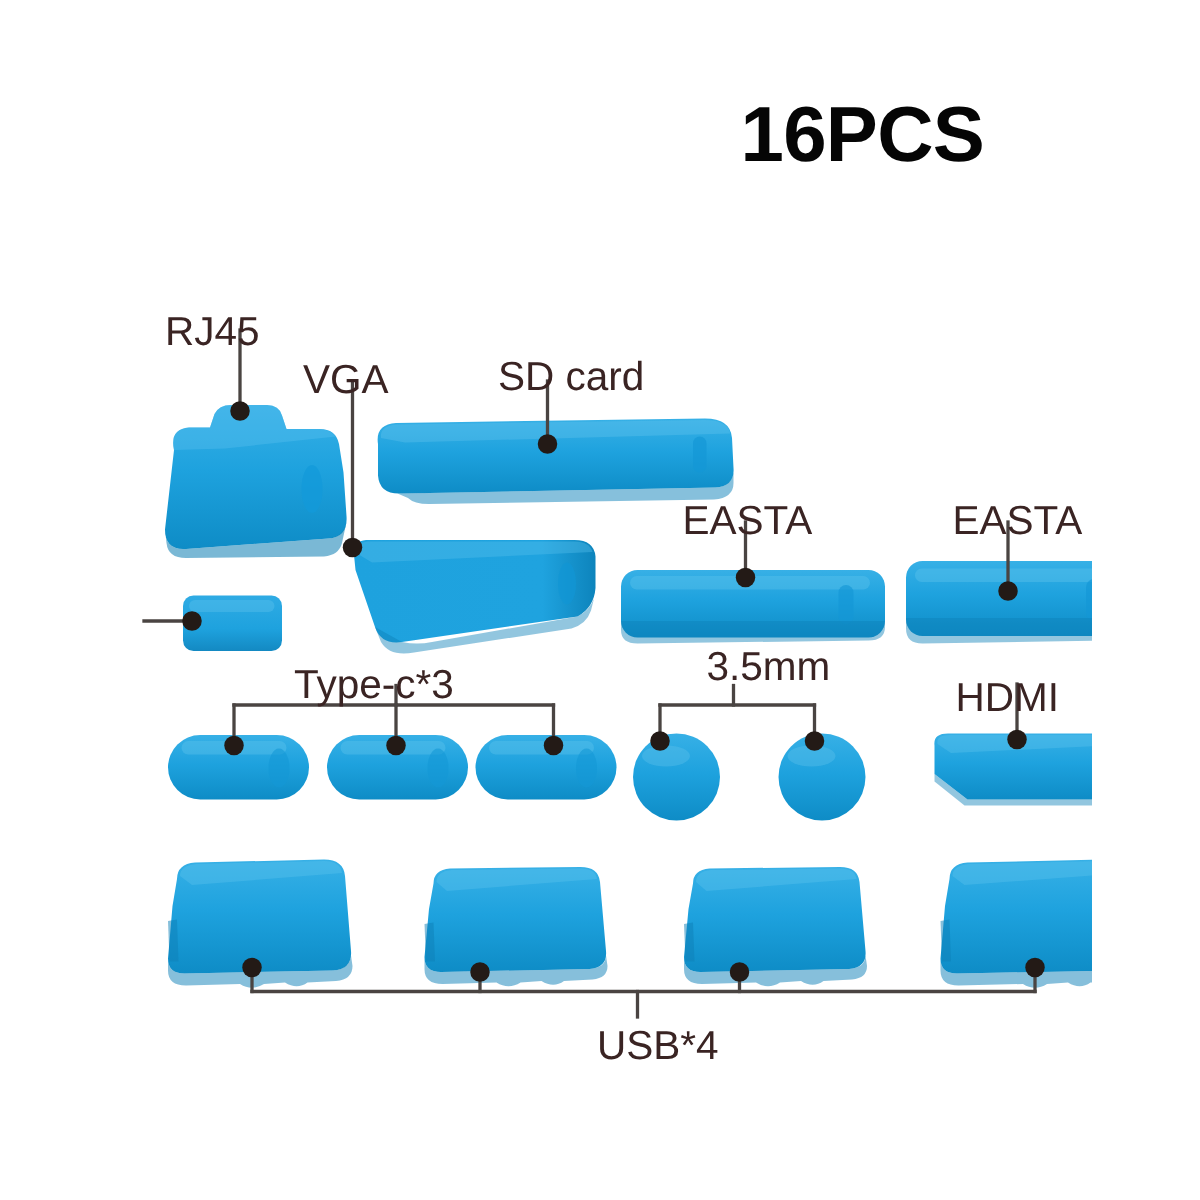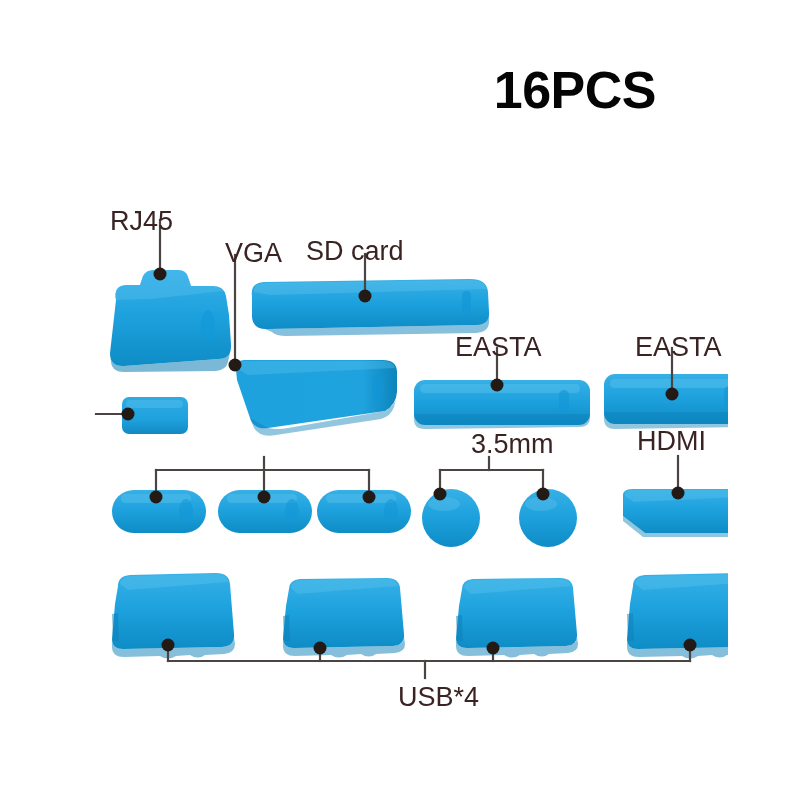--- a/index.html
+++ b/index.html
@@ -258,21 +258,22 @@
       <circle cx="168" cy="645" r="6.5"></circle>
       <circle cx="320" cy="648" r="6.5"></circle>
       <circle cx="493" cy="648" r="6.5"></circle>
       <circle cx="690" cy="645" r="6.5"></circle>
     </g>
   </svg>
 
   <div class="title">16PCS</div>
 
   <div class="lbl" style="left:110px; top:208px;">RJ45</div>
-  <div class="lbl" style="left:225px; top:240px;text-align:right;">VGA</div>
-  <div class="lbl" style="left:306px; top:238px;">SD card</div>
+  <div class="lbl" style="left:202px; top:240px;text-align:right;">VGA</div>
+  <div class="lbl" style="left:332px; top:238px;">SD card</div>
   <div class="lbl" style="left:455px; top:334px;">EASTA</div>
   <div class="lbl" style="left:635px; top:334px;">EASTA</div>
+  <div class="lbl" style="left:196px; top:443px;">Type-c*3</div>
   <div class="lbl" style="left:455px; top:431px;margin-left:16px;">3.5mm</div>
-  <div class="lbl" style="left:637px; top:428px;">HDMI</div>
+  <div class="lbl" style="left:637px; top:452px;">HDMI</div>
   <div class="lbl" style="left:386px; top:684px;margin-left:12px;">USB*4</div>
 
 </div>
 
 </body></html>

